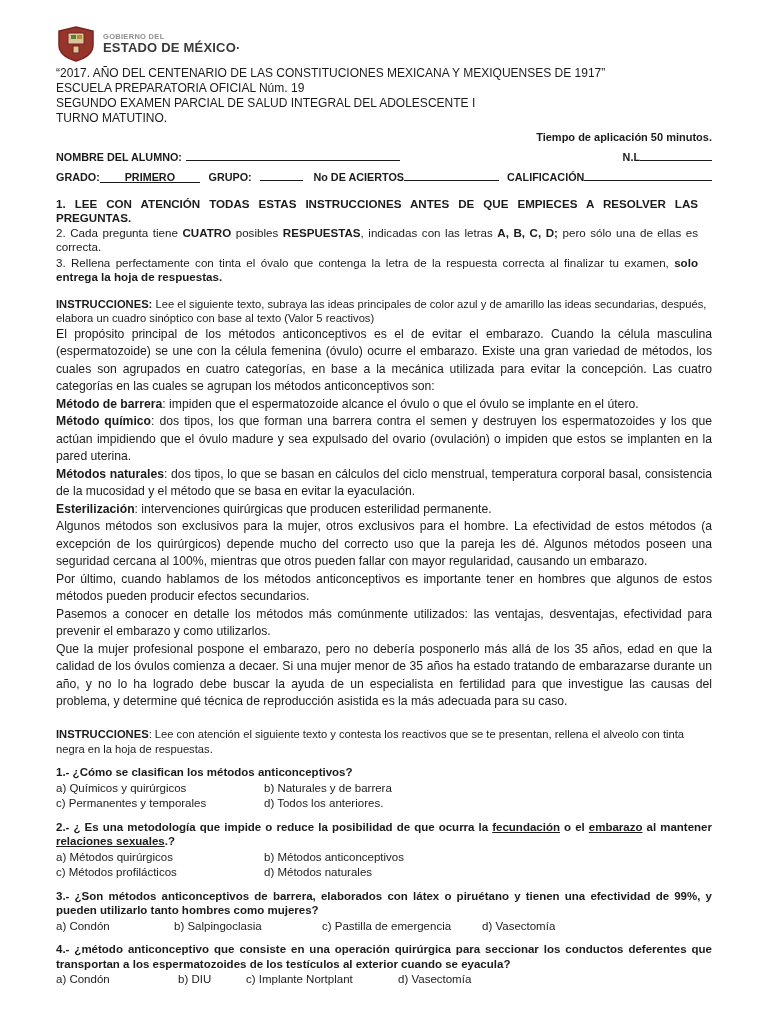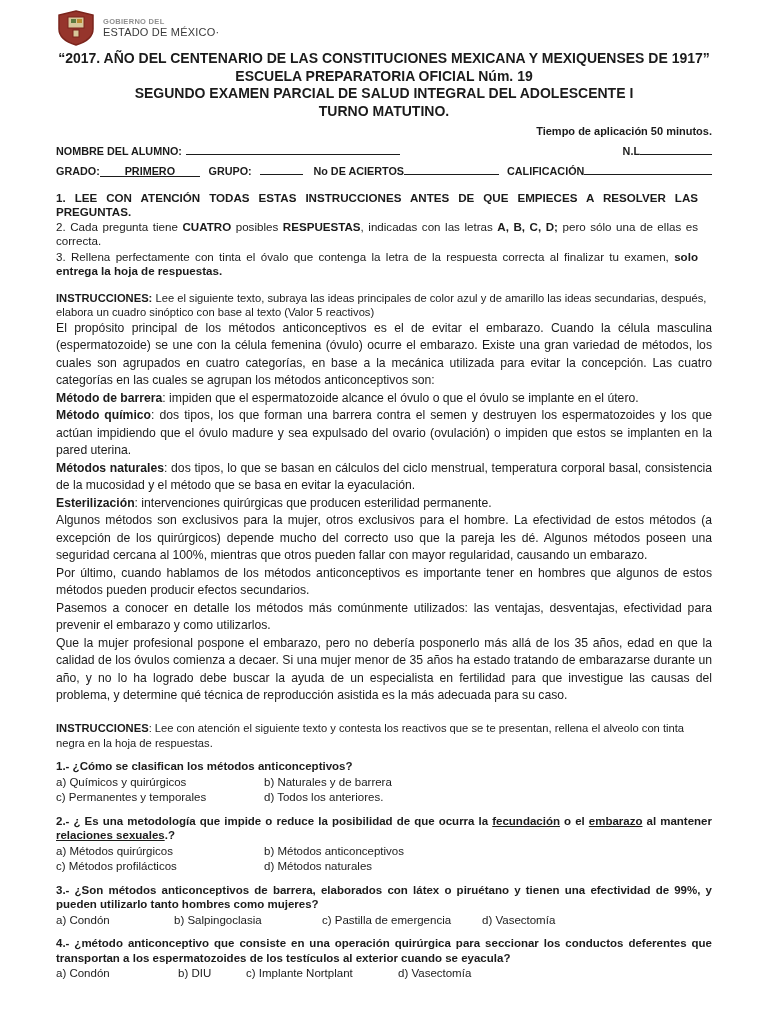--- a/index.html
+++ b/index.html
@@ -1,29 +1,29 @@
 <!DOCTYPE html>
 <html><head>
 <meta charset="utf-8">
 <style>
   html,body{margin:0;padding:0;background:#e9e9e9;}
   .page{
     width:768px;height:1024px;margin:0 auto;background:#ffffff;
     font-family:"Liberation Sans",sans-serif;color:#1b1b1b;
     position:relative;overflow:hidden;box-sizing:border-box;
-    padding:10px 56px 0 56px;
+    padding:26px 56px 0 56px;
   }
   
   .logo-row{display:flex;align-items:center;gap:7px;height:36px;}
   .logo-shield{width:40px;height:36px;flex:0 0 auto;}
   .logo-text{line-height:1.1;}
   .logo-text .l1{font-size:7.5px;font-weight:bold;color:#8f8f8f;letter-spacing:.3px;}
-  .logo-text .l2{font-size:11px;font-weight:normal;color:#3a3a3a;letter-spacing:.2px;}
+  .logo-text .l2{font-size:13px;font-weight:bold;color:#3a3a3a;letter-spacing:.2px;}
   
-  .header{ text-align:center;font-weight:bold;font-size:14px;line-height:1.25;margin-top:4px;}
+  .header{ text-align:left;font-weight:normal;font-size:12px;line-height:1.25;margin-top:4px;}
   .time-line{text-align:right;font-weight:bold;font-size:11px;margin-top:5px;}
   
   .student{margin-top:4px;font-size:10.8px;font-weight:bold;}
   .srow{display:flex;align-items:baseline;white-space:nowrap;margin-top:6px;}
   .blank{display:inline-block;border-bottom:1.3px solid #1b1b1b;height:11px;margin-bottom:-2px;}
   .b-name{flex:1 1 auto;margin:0 8px 0 4px;max-width:400px;}
   .b-nl{width:72px;}
   .b-grado{width:116px;text-align:center;}
   .b-grupo{width:50px;margin-right:10px;}
   .b-aciertos{width:110px;margin-right:8px;}

